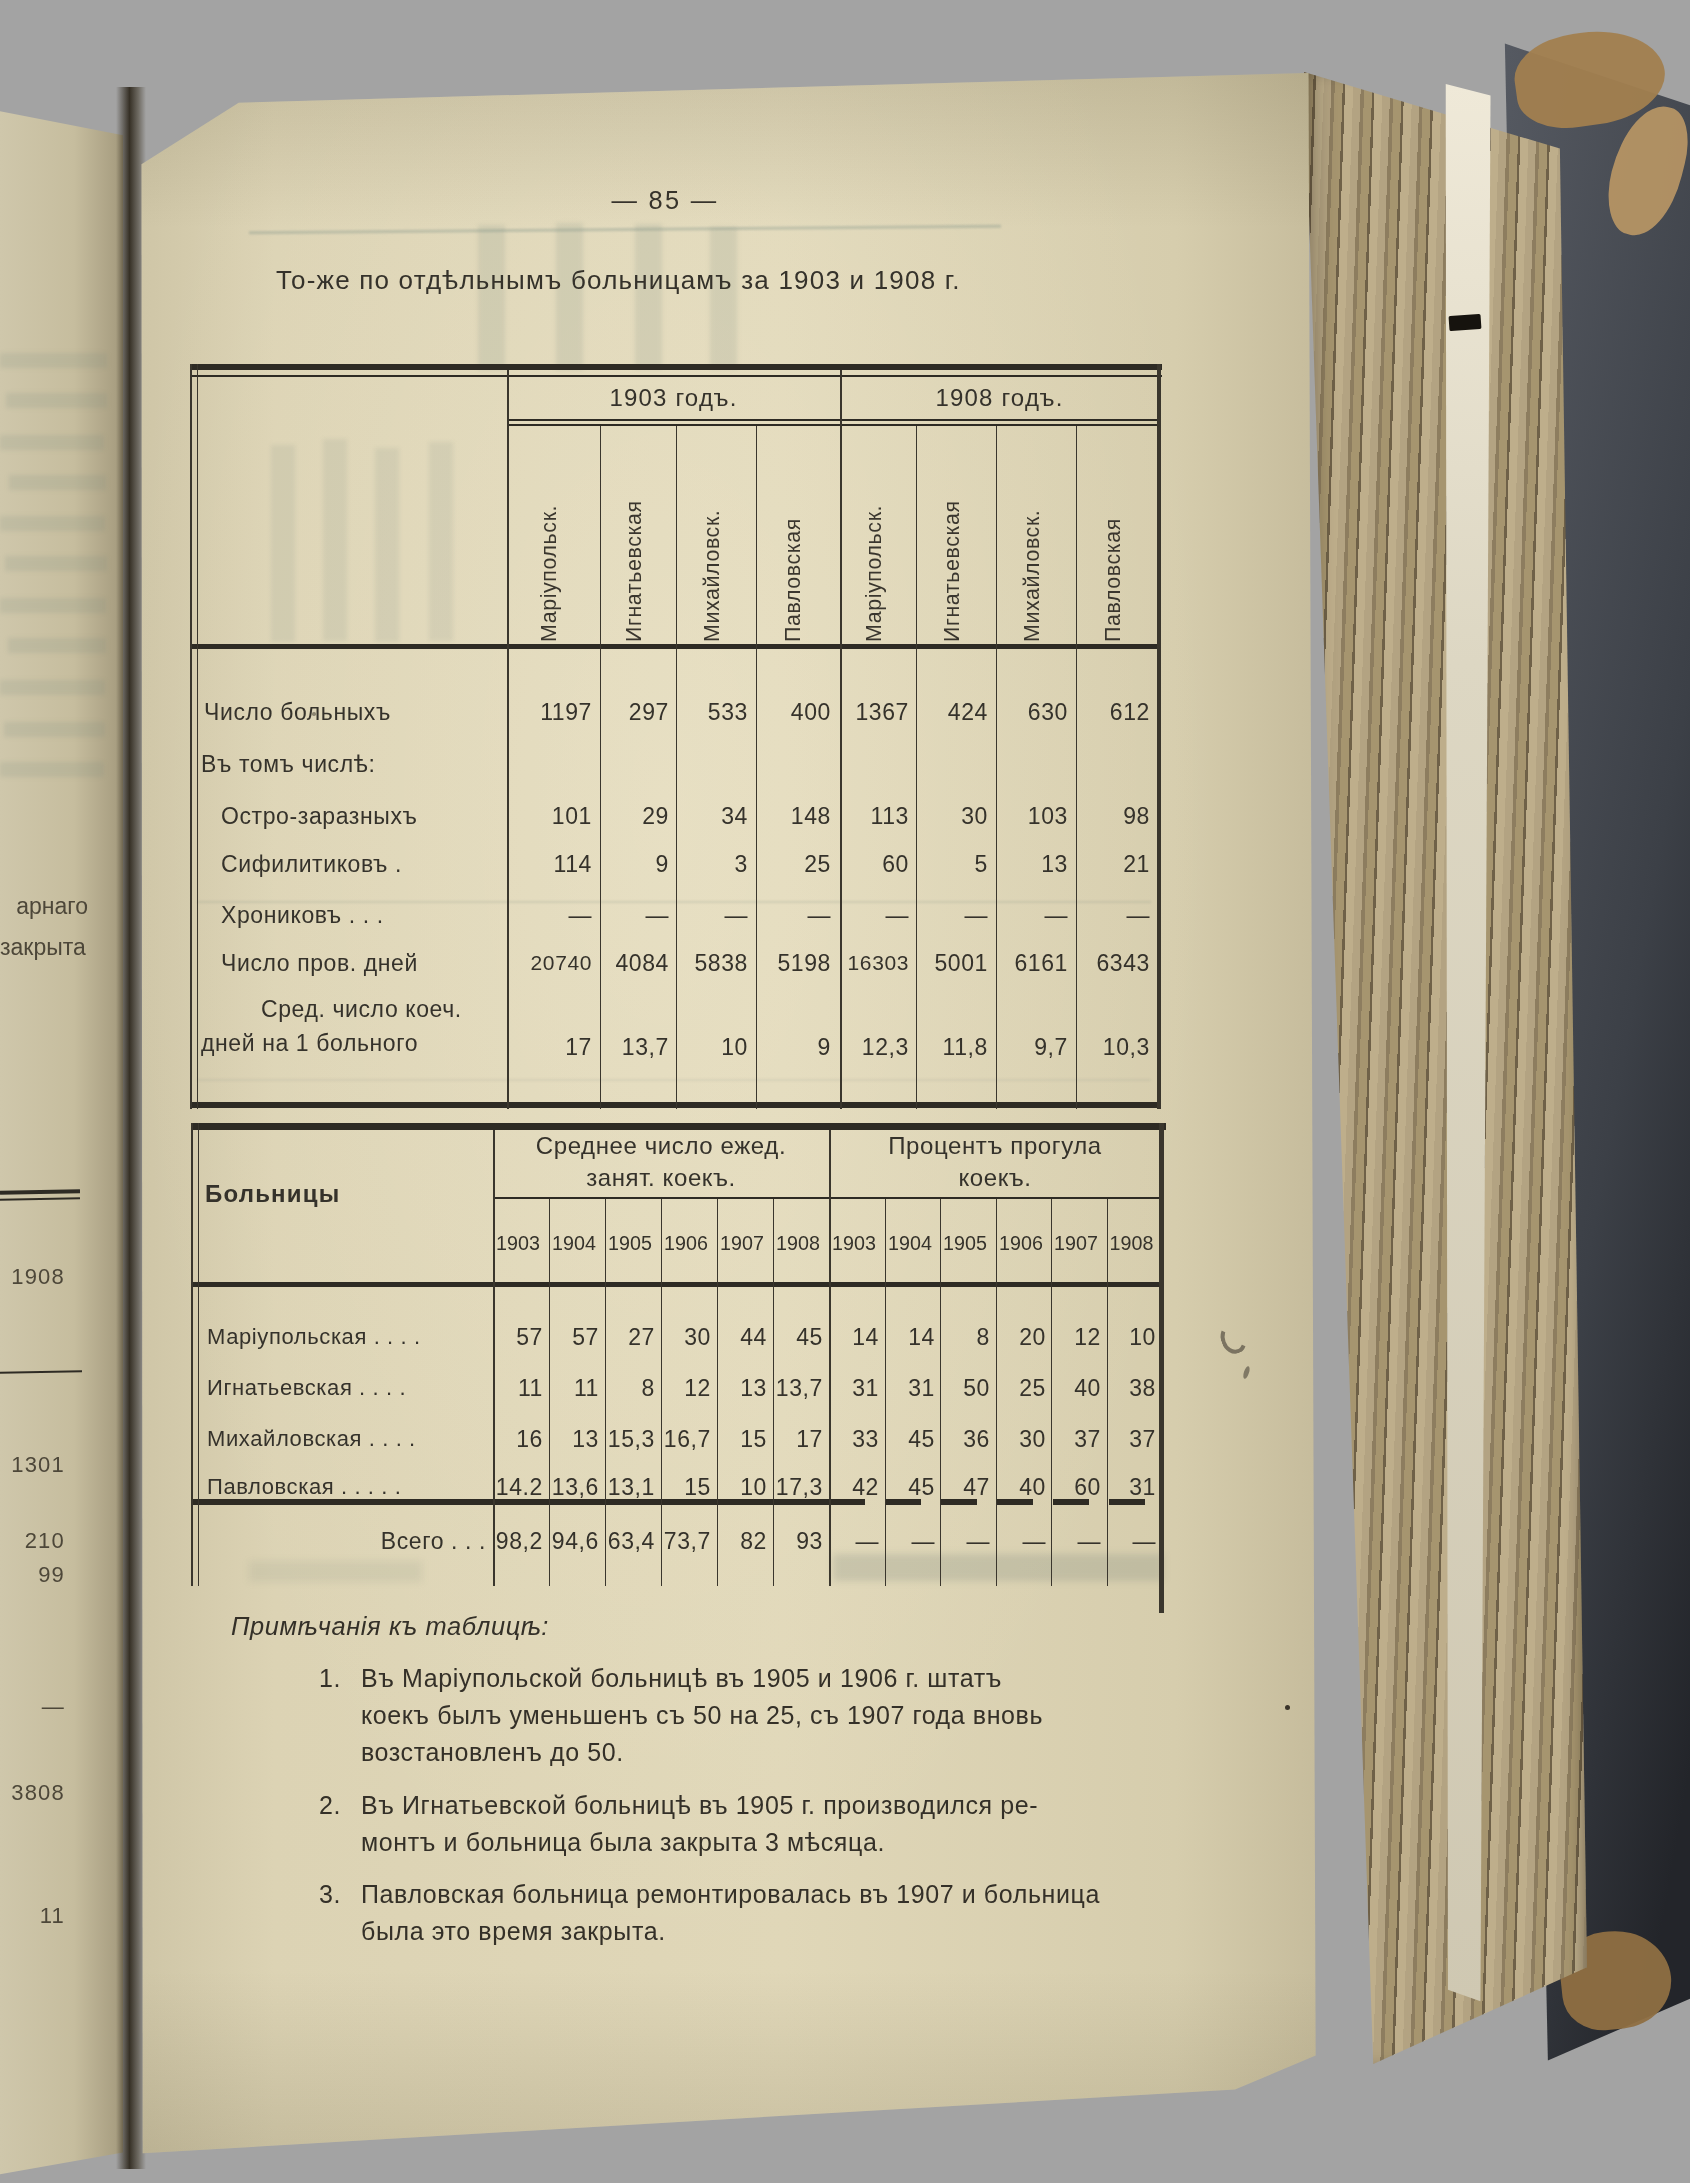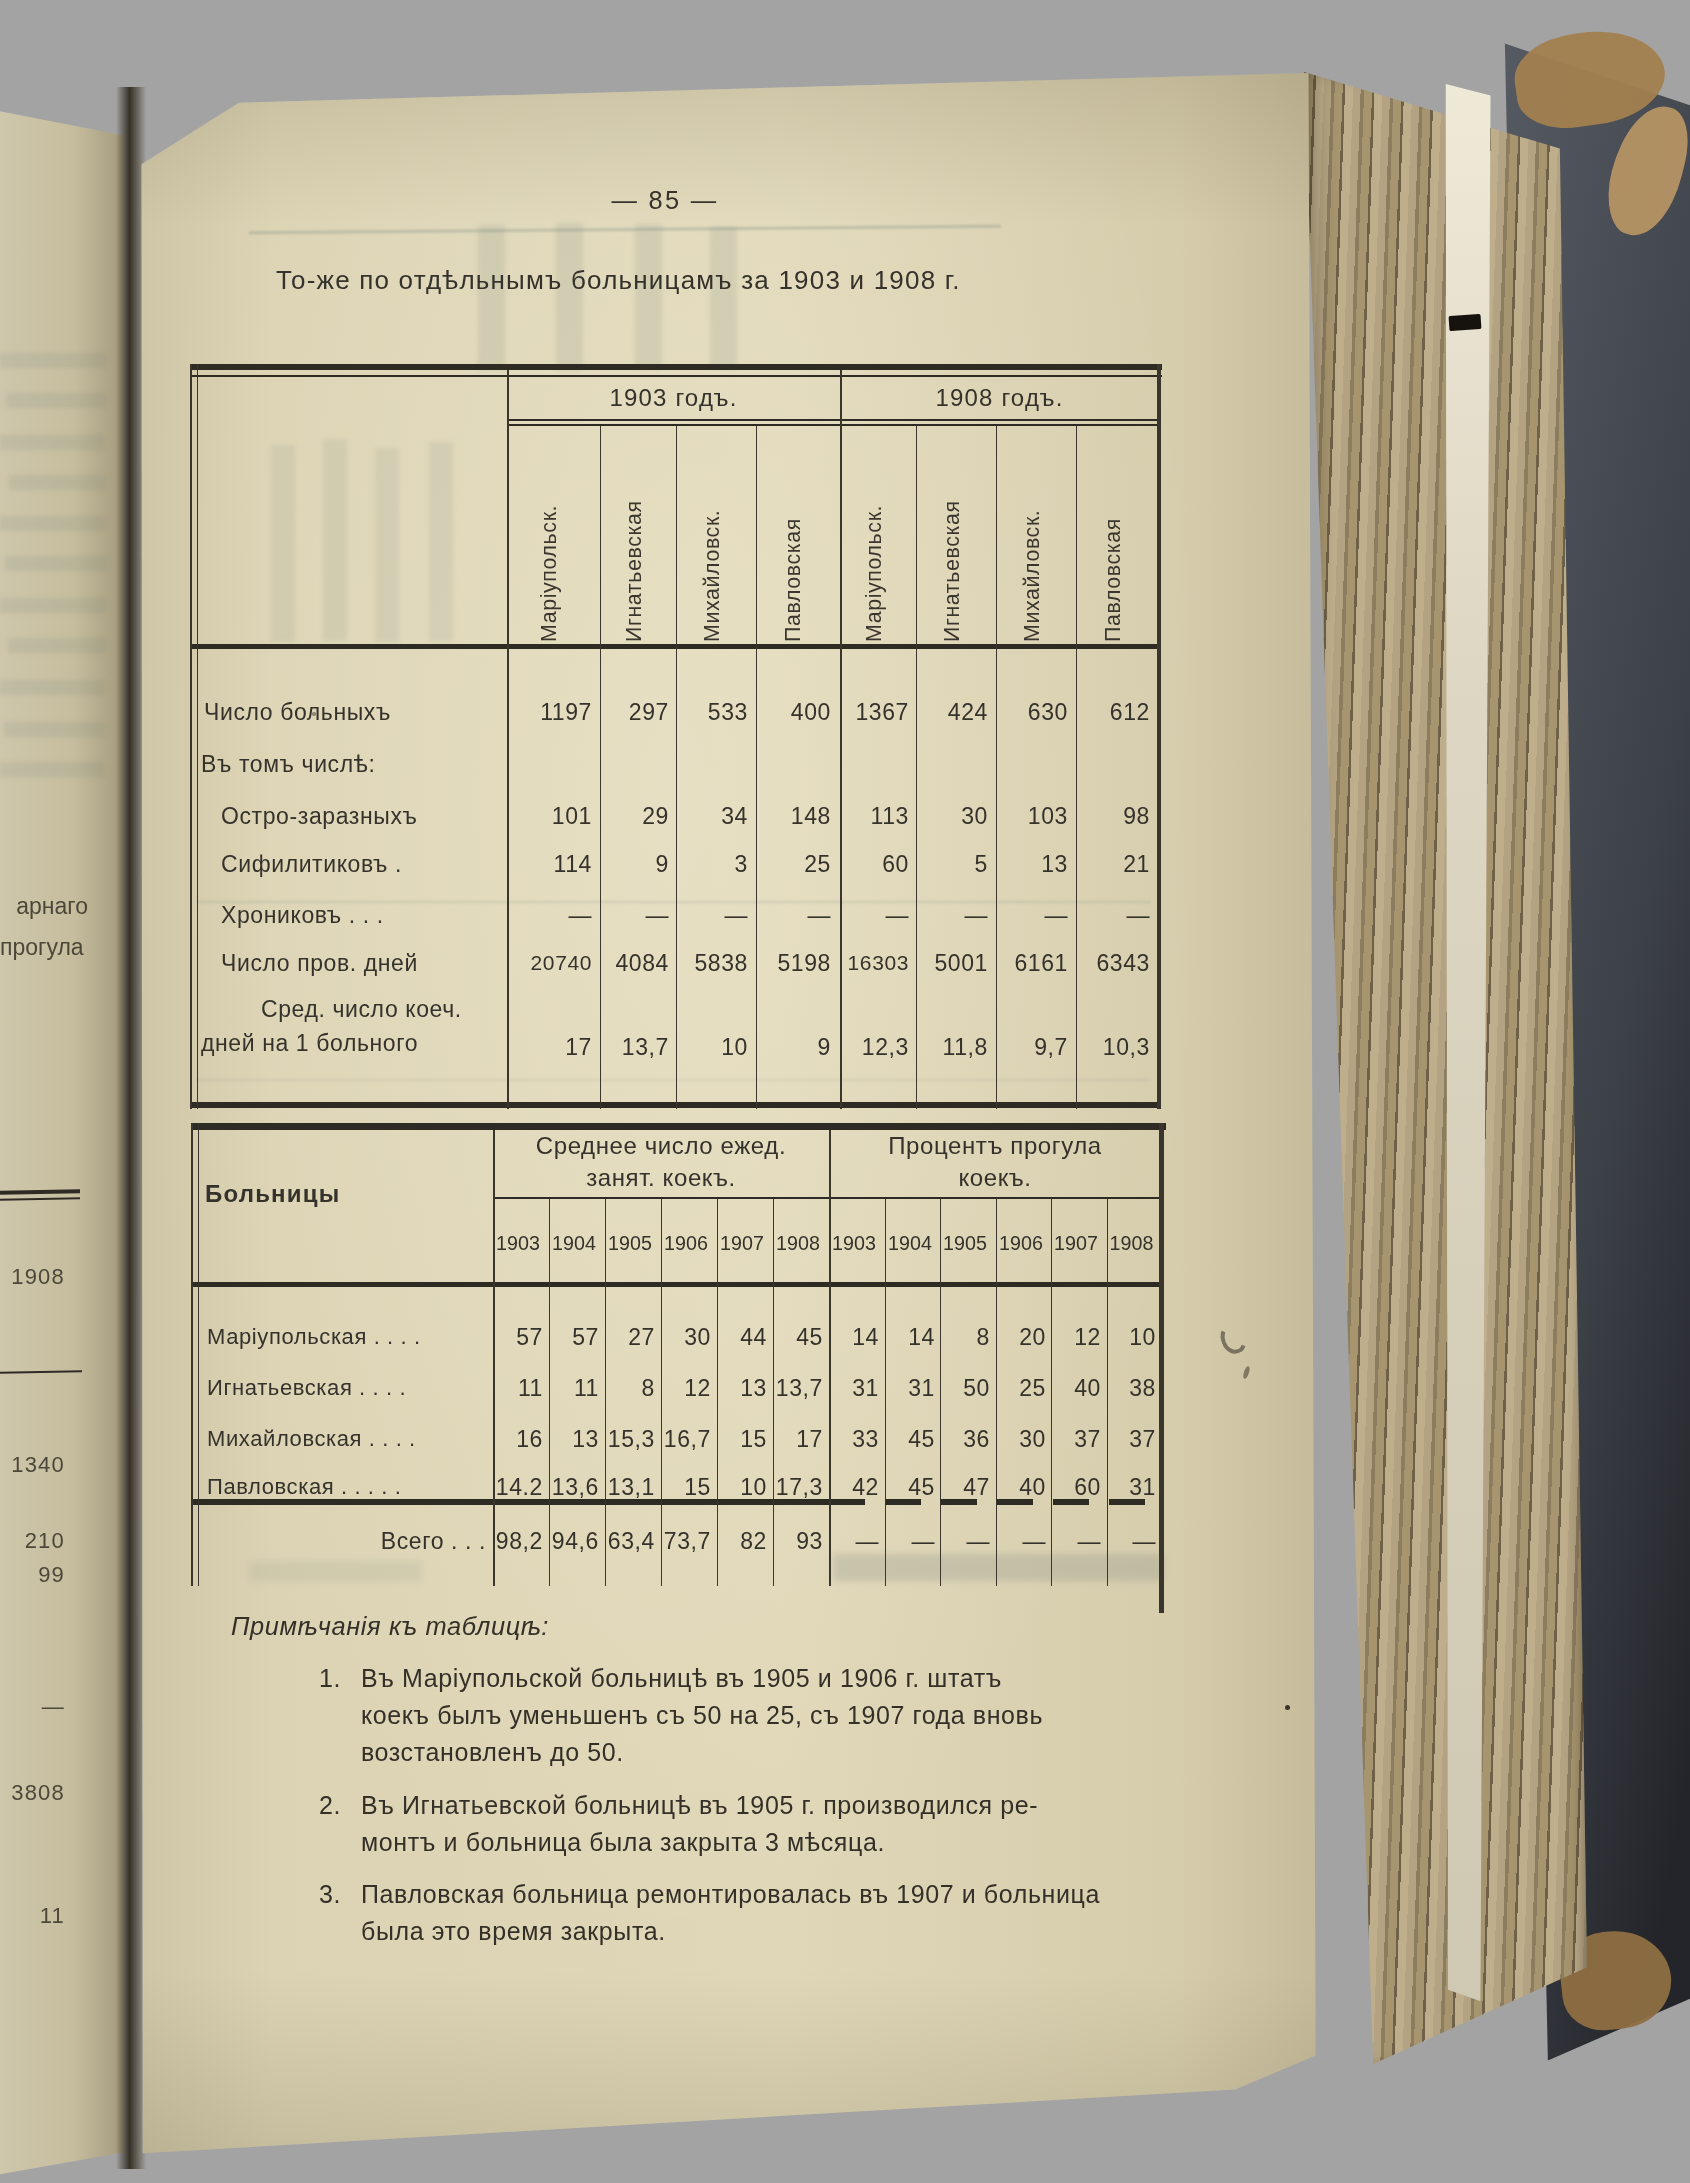--- a/index.html
+++ b/index.html
@@ -80,26 +80,26 @@
   <div class="ghost" style="left:9.3px;top:475px;width:97px;height:15px;"></div>
   <div class="ghost" style="left:0;top:516px;width:105px;height:15px;"></div>
   <div class="ghost" style="left:4.6px;top:556px;width:102px;height:15px;"></div>
   <div class="ghost" style="left:0;top:598px;width:106px;height:15px;"></div>
   <div class="ghost" style="left:8px;top:638px;width:98px;height:15px;"></div>
   <div class="ghost" style="left:0;top:680px;width:105px;height:15px;"></div>
   <div class="ghost" style="left:3.5px;top:722px;width:101px;height:15px;"></div>
   <div class="ghost" style="left:0;top:762px;width:104px;height:15px;"></div>
 
   <div class="txt" style="left:0;top:893px;width:88px;text-align:right;font-size:23px;color:#4d4739;">арнаго</div>
-  <div class="txt" style="left:0;top:934px;width:81px;text-align:right;font-size:23px;color:#4d4739;">прогула</div>
+  <div class="txt" style="left:0;top:934px;width:81px;text-align:right;font-size:23px;color:#4d4739;">закрыта</div>
   <div class="rule" style="left:0;top:1190px;width:80px;height:3.5px;transform:rotate(-1.2deg);"></div>
   <div class="rule" style="left:0;top:1198px;width:80px;height:2.3px;transform:rotate(-1.2deg);"></div>
   <div class="lp-num" style="top:1264px;">1908</div>
   <div class="rule" style="left:0;top:1371px;width:82px;height:2.3px;transform:rotate(-1deg);"></div>
-  <div class="lp-num" style="top:1452px;">1340</div>
+  <div class="lp-num" style="top:1452px;">1301</div>
   <div class="lp-num" style="top:1528px;">210</div>
   <div class="lp-num" style="top:1562px;">99</div>
   <div class="lp-num" style="top:1694px;">—</div>
   <div class="lp-num" style="top:1780px;">3808</div>
   <div class="lp-num" style="top:1903px;">11</div>
 
   <div id="gutter"></div>
 
   <div id="right-page"></div>
 

